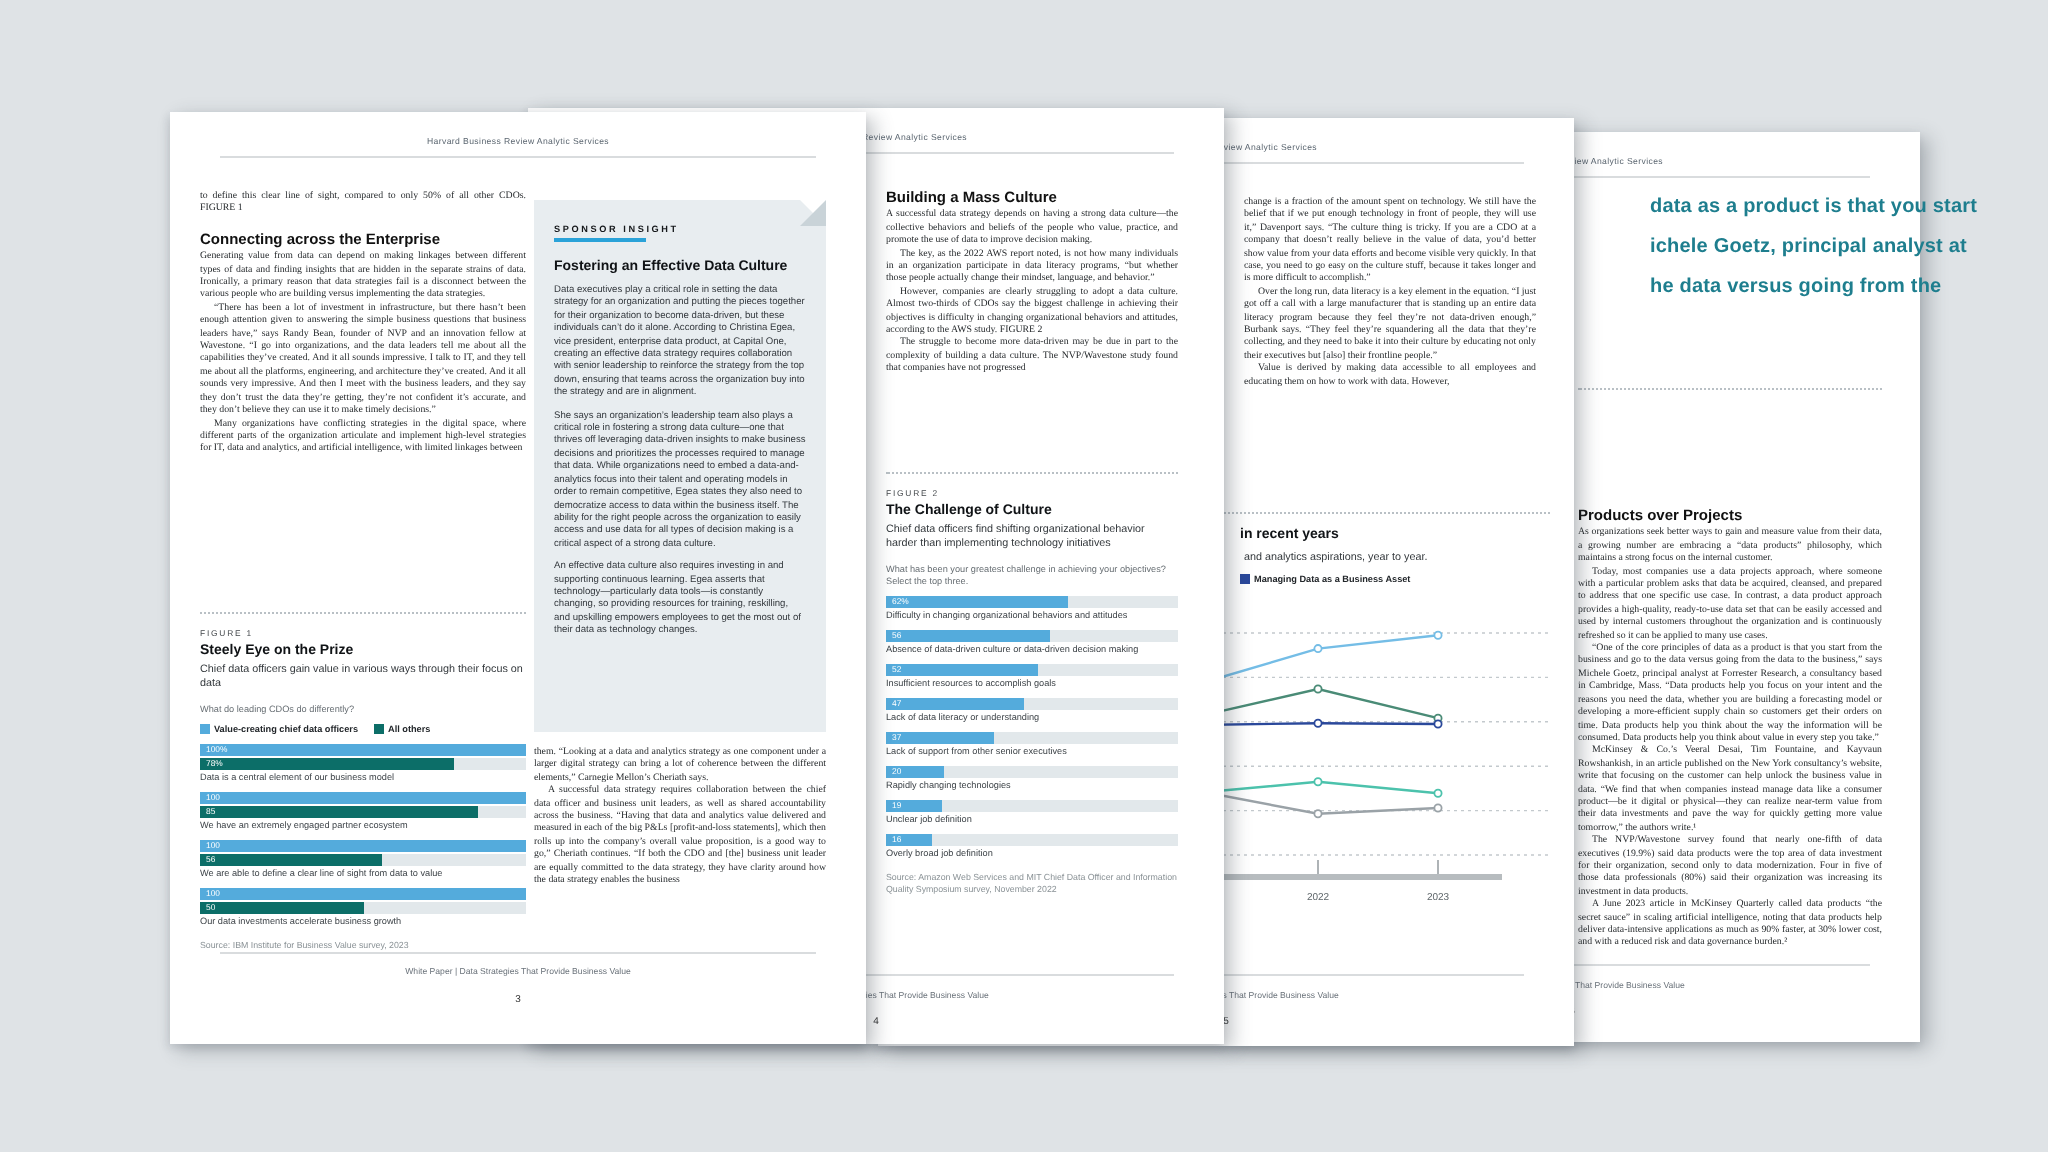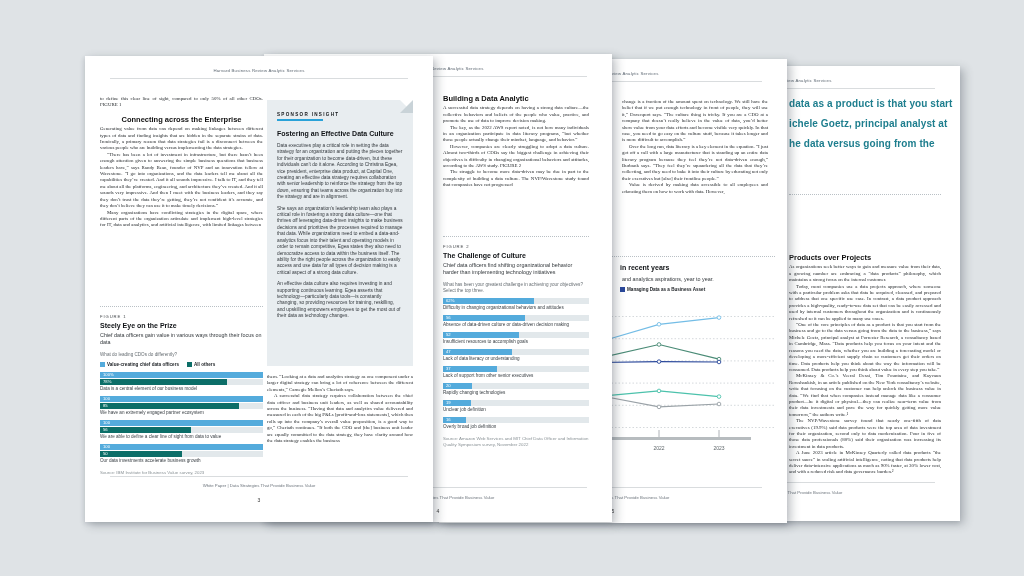--- a/index.html
+++ b/index.html
@@ -43,21 +43,21 @@
 
   .sponsor-box{position:absolute;background:#e8edf0;padding:12px 10px 10px 10px;box-sizing:border-box;overflow:hidden;
      clip-path:polygon(0 0, calc(100% - 13px) 0, 100% 13px, 100% 100%, 0 100%);}
   .sponsor-fold{position:absolute;top:0;right:0;width:0;height:0;
      border-left:13px solid transparent;border-bottom:13px solid #c9d3d8;}
   .sp-label{font-size:4.6px;font-weight:bold;letter-spacing:1.3px;color:#15181b;margin:0 0 2px 0;}
   .sp-underline{width:46px;height:2px;background:#2aa2d8;margin:0 0 9px 0;}
   .sp-title{font-weight:bold;font-size:7px;color:#101316;margin:0 0 6px 0;}
   .sp-body p{font-size:4.8px;line-height:6.4px;color:#33383d;margin:0 0 5px 0;text-align:left;}
 
-  .quote{position:absolute;font-size:10px;line-height:20px;font-weight:bold;color:#1e7e8e;letter-spacing:.1px;}
+  .quote{position:absolute;font-size:10px;line-height:20px;font-weight:bold;color:#1e7e8e;letter-spacing:.1px;margin-left:36px;}
   .chartwrap{position:absolute;}
   .fig3-title{position:absolute;font-weight:bold;font-size:7px;color:#101316;}
   .fig3-sub{position:absolute;font-size:5.4px;color:#33383c;}
   .fig3-legend{position:absolute;display:flex;align-items:center;gap:2.5px;font-size:4.6px;font-weight:bold;color:#22262a;}
   .fig3-legend .sw{width:4.5px;height:4.5px;display:inline-block;}
 </style>
 </head>
 <body>
 
 <div class="canvas">
@@ -149,21 +149,21 @@
     <div class="foot-rule" style="top:428px;"></div>
     <div class="foot-text" style="top:436px;">White Paper  |  Data Strategies That Provide Business Value</div>
     <div class="foot-num" style="top:449px;">5</div>
   </section>
 
   <section class="sheet sheet-b">
     <div class="runhead">Harvard Business Review Analytic Services</div>
     <div class="runhead-rule"></div>
 
     <div class="serifcol" style="left:179px;top:42px;width:146px;">
-      <div class="h2" style="margin-top:0;">Building a Data Analytic</div>
+      <div class="h2" style="margin-top:0;">Building a Mass Culture</div>
       <div>
         <p>A successful data strategy depends on having a strong data culture—the collective behaviors and beliefs of the people who value, practice, and promote the use of data to improve decision making.</p>
           <p>The key, as the 2022 AWS report noted, is not how many individuals in an organization participate in data literacy programs, “but whether those people actually change their mindset, language, and behavior.”</p>
           <p>However, companies are clearly struggling to adopt a data culture. Almost two-thirds of CDOs say the biggest challenge in achieving their objectives is difficulty in changing organizational behaviors and attitudes, according to the AWS study. FIGURE 2</p>
           <p>The struggle to become more data-driven may be due in part to the complexity of building a data culture. The NVP/Wavestone study found that companies have not progressed</p>
       </div>
     </div>
 
     <div class="dotted-rule" style="left:179px;top:182px;width:146px;"></div>
     <div style="position:absolute;left:179px;top:190px;width:146px;">
@@ -244,21 +244,21 @@
     <div class="foot-text" style="top:441px;">White Paper  |  Data Strategies That Provide Business Value</div>
     <div class="foot-num" style="top:454px;">4</div>
   </section>
 
   <section class="sheet sheet-a">
     <div class="runhead">Harvard Business Review Analytic Services</div>
     <div class="runhead-rule"></div>
 
     <div class="serifcol" style="left:15px;top:40px;width:163px;">
       <p>to define this clear line of sight, compared to only 50% of all other CDOs. FIGURE 1</p>
-      <div class="h2" style="margin-top:8px;text-align:center;">Connecting across the Enterprise</div>
+      <div class="h2" style="margin-top:8px;">Connecting across the Enterprise</div>
       <div>
         <p>Generating value from data can depend on making linkages between different types of data and finding insights that are hidden in the separate strains of data. Ironically, a primary reason that data strategies fail is a disconnect between the various people who are building versus implementing the data strategies.</p>
           <p>“There has been a lot of investment in infrastructure, but there hasn’t been enough attention given to answering the simple business questions that business leaders have,” says Randy Bean, founder of NVP and an innovation fellow at Wavestone. “I go into organizations, and the data leaders tell me about all the capabilities they’ve created. And it all sounds impressive. I talk to IT, and they tell me about all the platforms, engineering, and architecture they’ve created. And it all sounds very impressive. And then I meet with the business leaders, and they say they don’t trust the data they’re getting, they’re not confident it’s accurate, and they don’t believe they can use it to make timely decisions.”</p>
           <p>Many organizations have conflicting strategies in the digital space, where different parts of the organization articulate and implement high-level strategies for IT, data and analytics, and artificial intelligence, with limited linkages between</p>
       </div>
     </div>
 
     <div class="dotted-rule" style="left:15px;top:250px;width:163px;"></div>
     <div style="position:absolute;left:15px;top:258px;width:163px;">
       <div class="figlabel">FIGURE 1</div>

